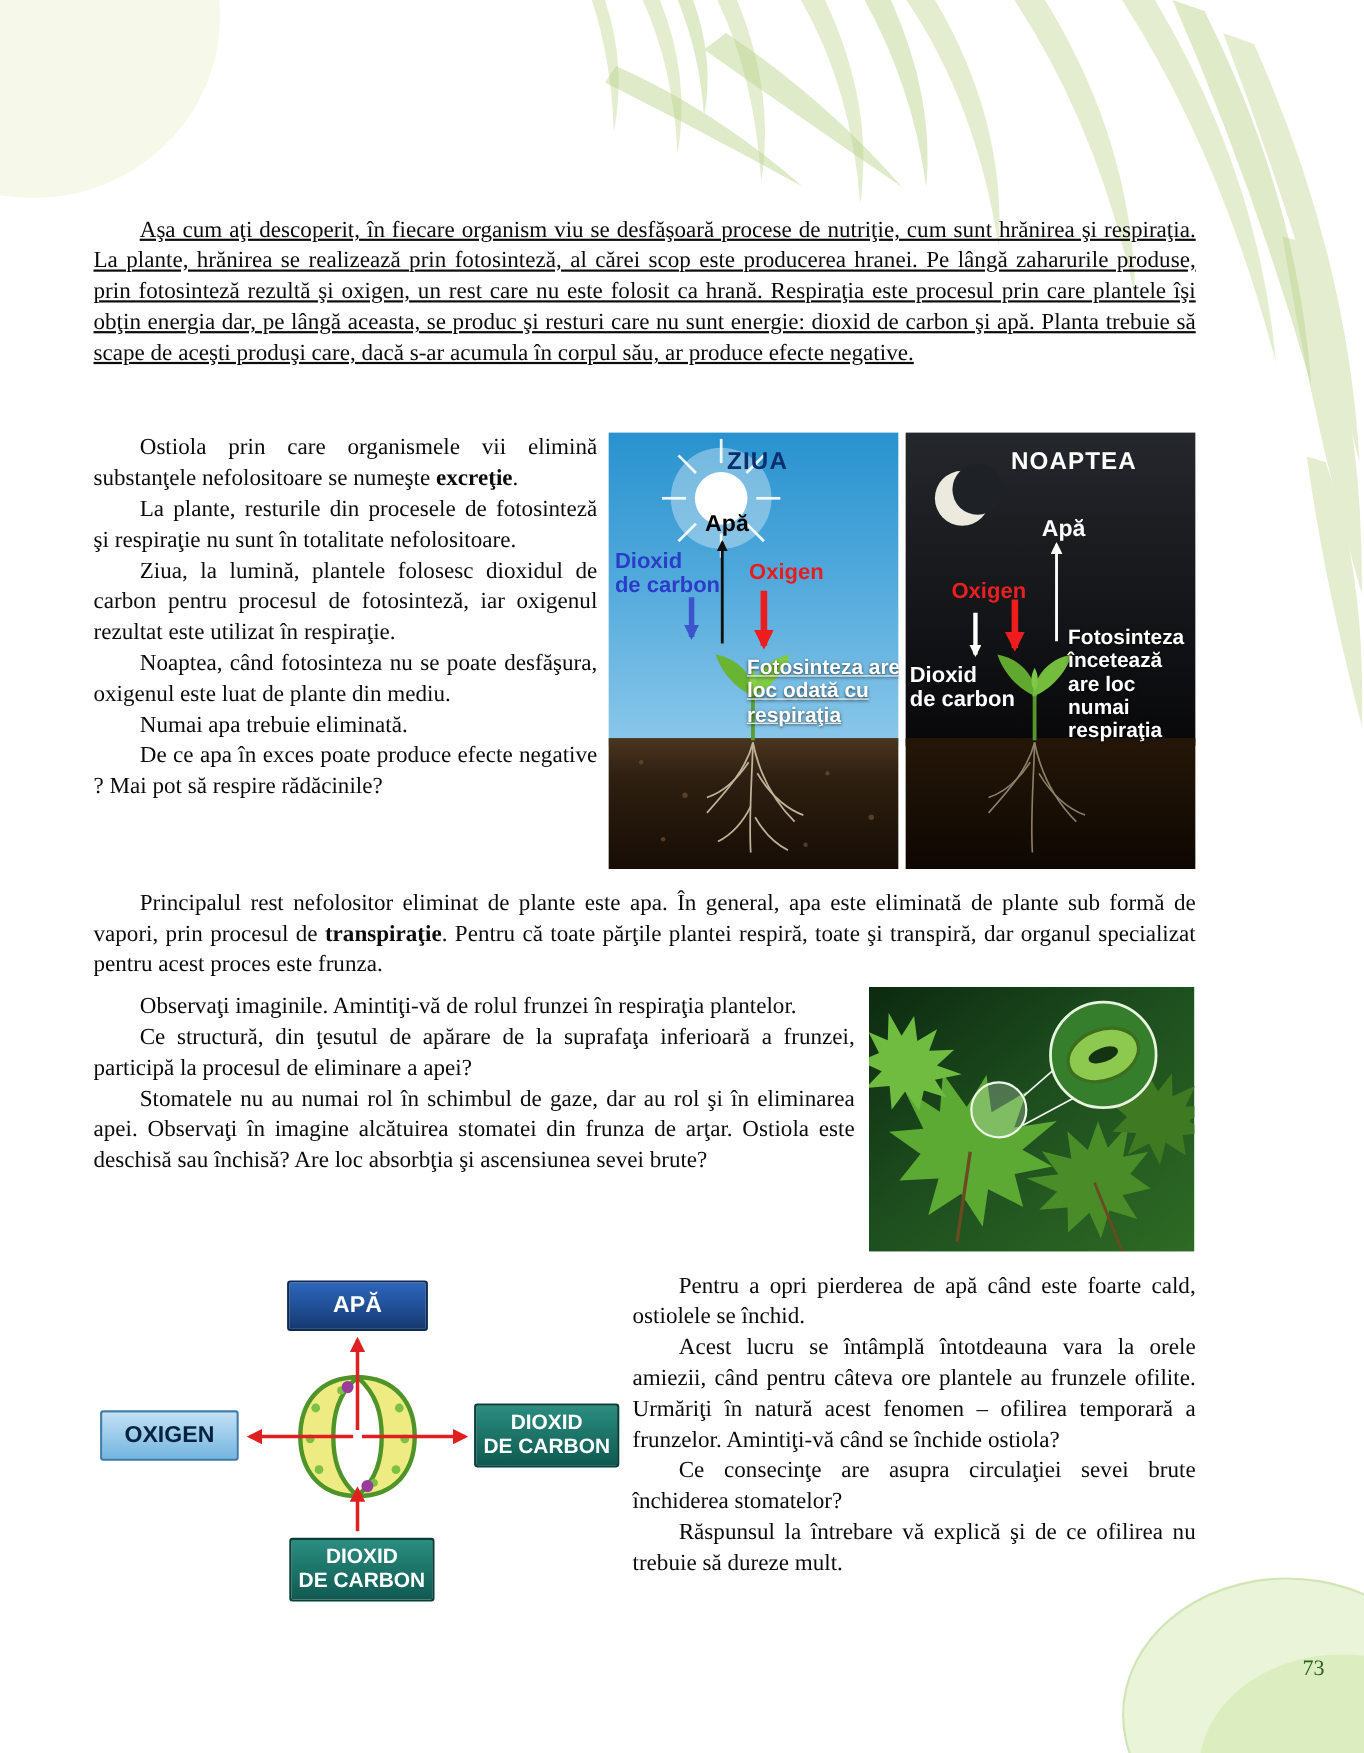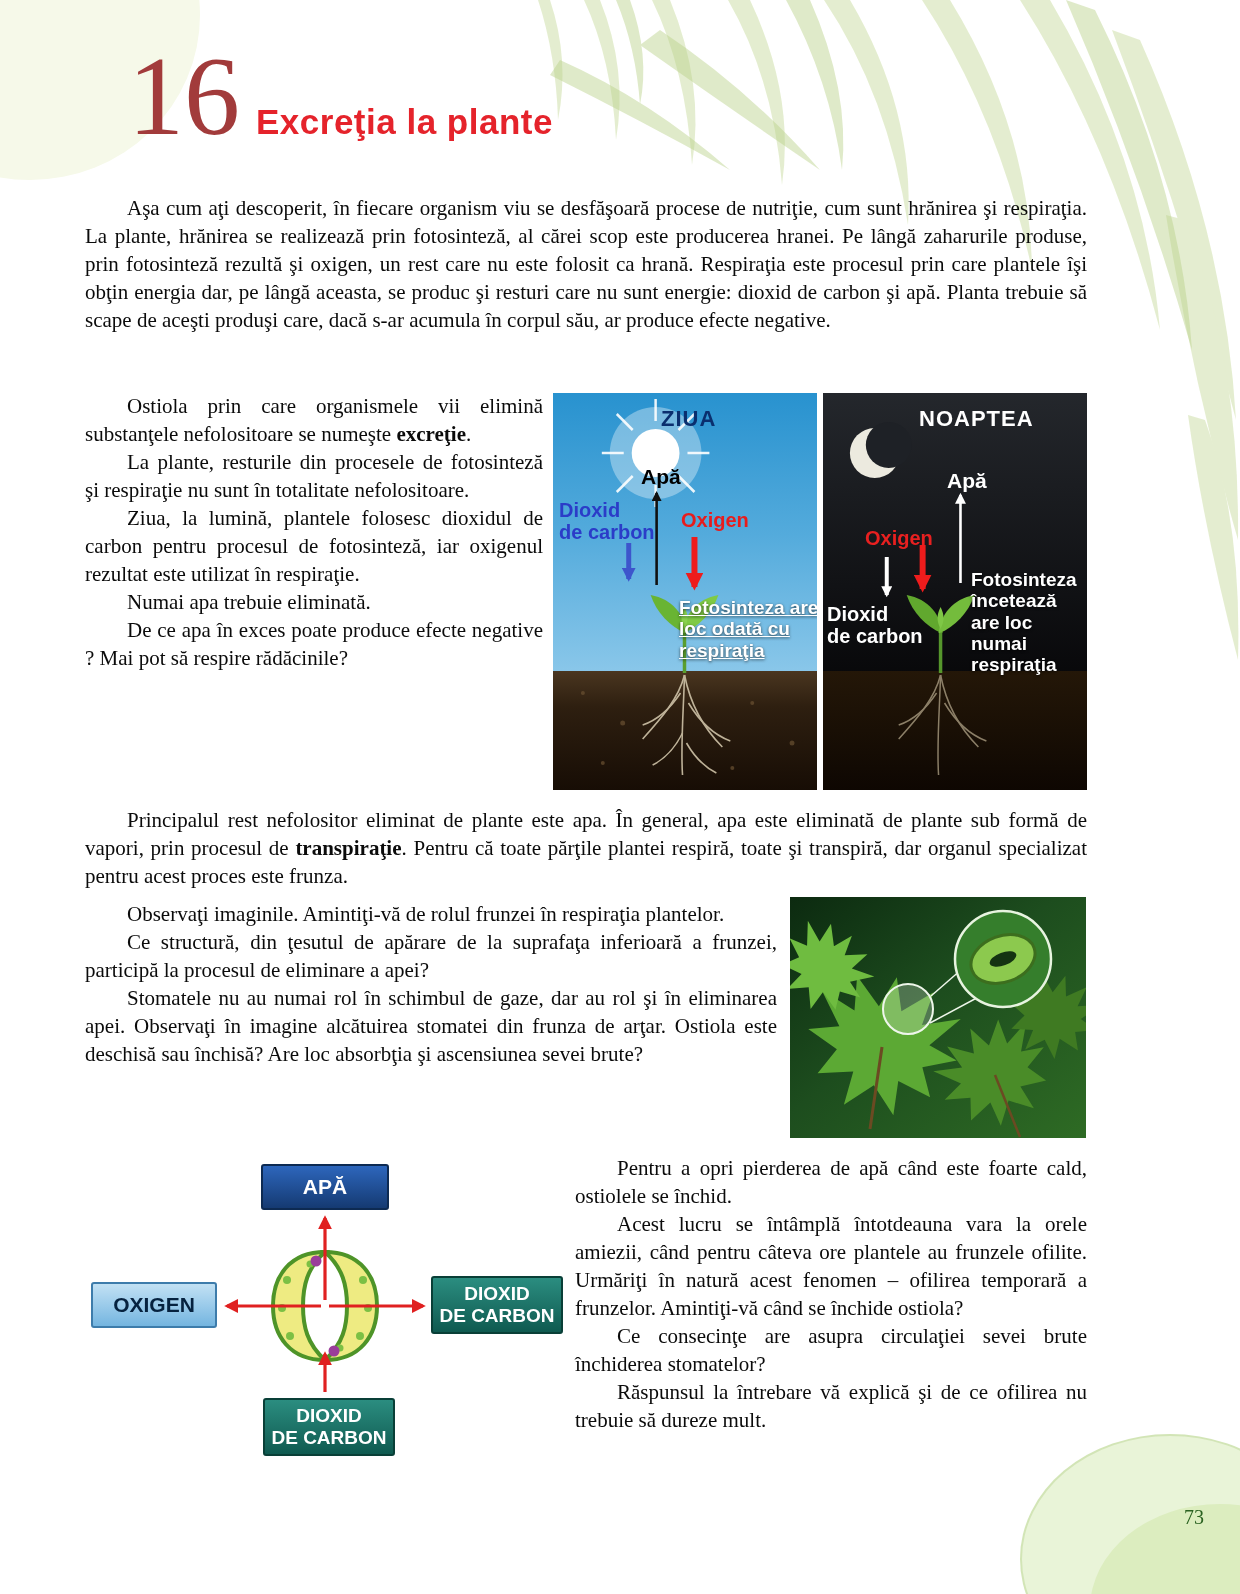--- a/index.html
+++ b/index.html
@@ -29,21 +29,21 @@
     font-family:"Liberation Serif", serif; font-size:112px; line-height:1;
     color:#a23b3b; font-weight:400;
   }
   .chapter-title {
     font-family:"Liberation Sans", sans-serif; font-size:35px; font-weight:bold;
     color:#e5232b; letter-spacing:.5px;
   }
   
   .body-text { position:absolute; z-index:2; font-size:21px; line-height:28px; text-align:justify; }
   .body-text p { text-indent:42px; }
-  .intro    { left:85px;  top:194px;  width:1002px; }
+  .intro    { left:85px;  top:194px;  width:1002px;text-decoration:underline; }
   .col-left { left:85px;  top:392px;  width:458px; }
   .transp   { left:85px;  top:806px;  width:1002px; }
   .observe  { left:85px;  top:900px;  width:692px; }
   .closing  { left:575px; top:1154px; width:512px; }
   b { font-weight:bold; }
   
   .daynight {
     position:absolute; left:553px; top:393px; width:534px; height:397px;
     display:flex; gap:6px; background:#fff; z-index:2;
   }
@@ -117,33 +117,30 @@
       <path d="M110 0 Q 130 55 120 105 Q 116 48 96 0 Z"></path>
       <path d="M290 0 Q 330 90 322 170 Q 310 80 266 0 Z"></path>
       <path d="M575 10 Q 660 180 672 350 Q 620 170 546 0 Z"></path>
       <path d="M40 60 Q 130 100 210 170 Q 120 120 30 75 Z"></path>
       <path d="M140 30 Q 230 90 300 170 Q 205 105 120 45 Z"></path>
     </g>
   </svg>
   <div class="corner-br"></div>
   <div class="corner-br2"></div>
 
-  <header class="chapter">
-    <span class="chapter-number">16</span>
-    <h1 class="chapter-title">Excreţia la plante</h1>
-  </header>
 
   <section class="body-text intro">
     <p>Aşa cum aţi descoperit, în fiecare organism viu se desfăşoară procese de nutriţie, cum sunt hrănirea şi respiraţia. La plante, hrănirea se realizează prin fotosinteză, al cărei scop este producerea hranei. Pe lângă zaharurile produse, prin fotosinteză rezultă şi oxigen, un rest care nu este folosit ca hrană. Respiraţia este procesul prin care plantele îşi obţin energia dar, pe lângă aceasta, se produc şi resturi care nu sunt energie: dioxid de carbon şi apă. Planta trebuie să scape de aceşti produşi care, dacă s-ar acumula în corpul său, ar produce efecte negative.</p>
   </section>
 
   <section class="body-text col-left">
     <p><span>Ostiola prin care organismele vii elimină substanţele nefolositoare se numeşte </span><b>excreţie</b><span>.</span></p>
     <p>La plante, resturile din procesele de fotosinteză şi respiraţie nu sunt în totalitate nefolositoare.</p>
     <p>Ziua, la lumină, plantele folosesc dioxidul de carbon pentru procesul de fotosinteză, iar oxigenul rezultat este utilizat în respiraţie.</p>
+    <p>Noaptea, când fotosinteza nu se poate desfăşura, oxigenul este luat de plante din mediu.</p>
     <p>Numai apa trebuie eliminată.</p>
     <p>De ce apa în exces poate produce efecte negative ? Mai pot să respire rădăcinile?</p>
   </section>
 
   <figure class="daynight">
     <div class="panel">
       <svg viewBox="0 0 265 397" preserveAspectRatio="none" aria-hidden="true">
         <defs>
           <linearGradient id="daysky" x1="0" y1="0" x2="0" y2="1">
             <stop offset="0" stop-color="#2892cf"></stop>

